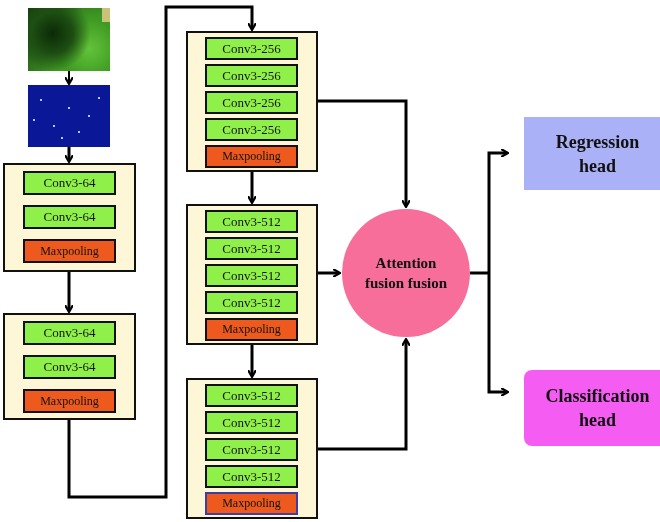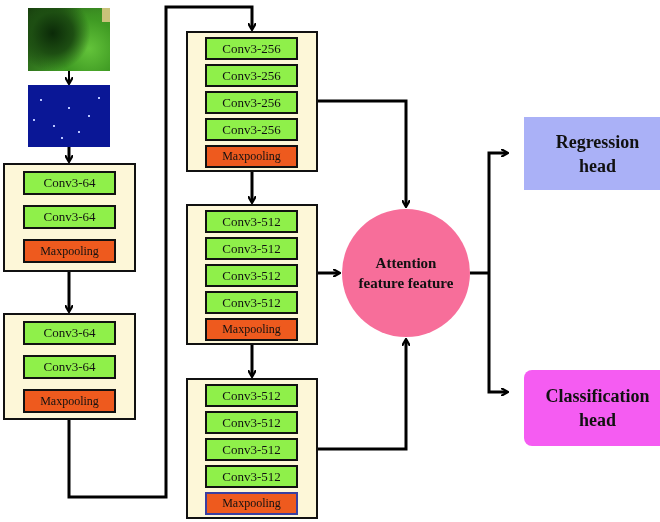--- a/index.html
+++ b/index.html
@@ -96,21 +96,21 @@
   <div class="abs layer conv" style="left:17px;top:4px;width:93px;height:23px;">Conv3-512</div>
   <div class="abs layer conv" style="left:17px;top:31px;width:93px;height:23px;">Conv3-512</div>
   <div class="abs layer conv" style="left:17px;top:58px;width:93px;height:23px;">Conv3-512</div>
   <div class="abs layer conv" style="left:17px;top:85px;width:93px;height:23px;">Conv3-512</div>
   <div class="abs layer pool" style="left:17px;top:112px;width:93px;height:23px;border-color:#3a3fa0;">Maxpooling</div>
 </div>
 
 <div class="abs circle" style="left:342px;top:209px;width:128px;height:128px;">
   <div>
     <div>Attention</div>
-    <div>feature feature</div>
+    <div>fusion fusion</div>
   </div>
 </div>
 
 <div class="abs head" style="left:509px;top:117px;width:147px;height:73px;background:#aab1f7;">
   <div>
     <div>Regression</div>
     <div>head</div>
   </div>
 </div>
 <div class="abs head" style="left:509px;top:370px;width:147px;height:76px;background:#f55cf2;border-radius:8px;">

